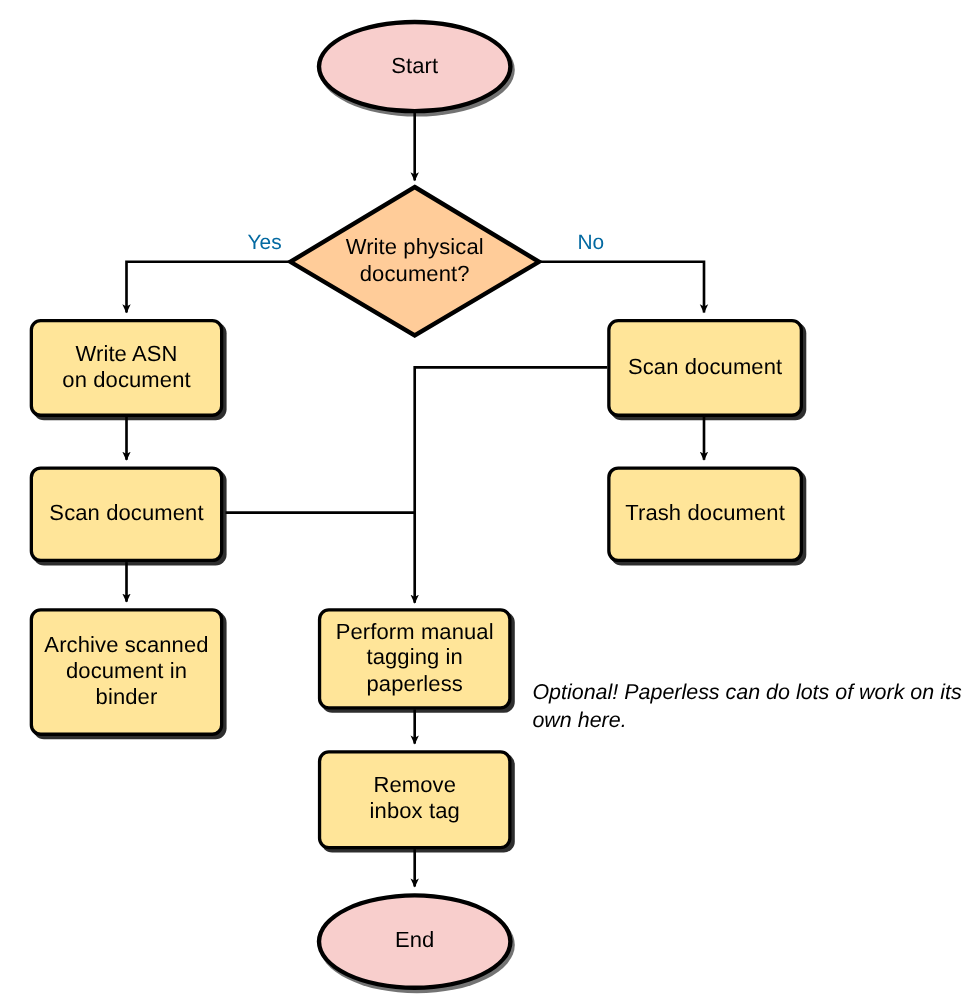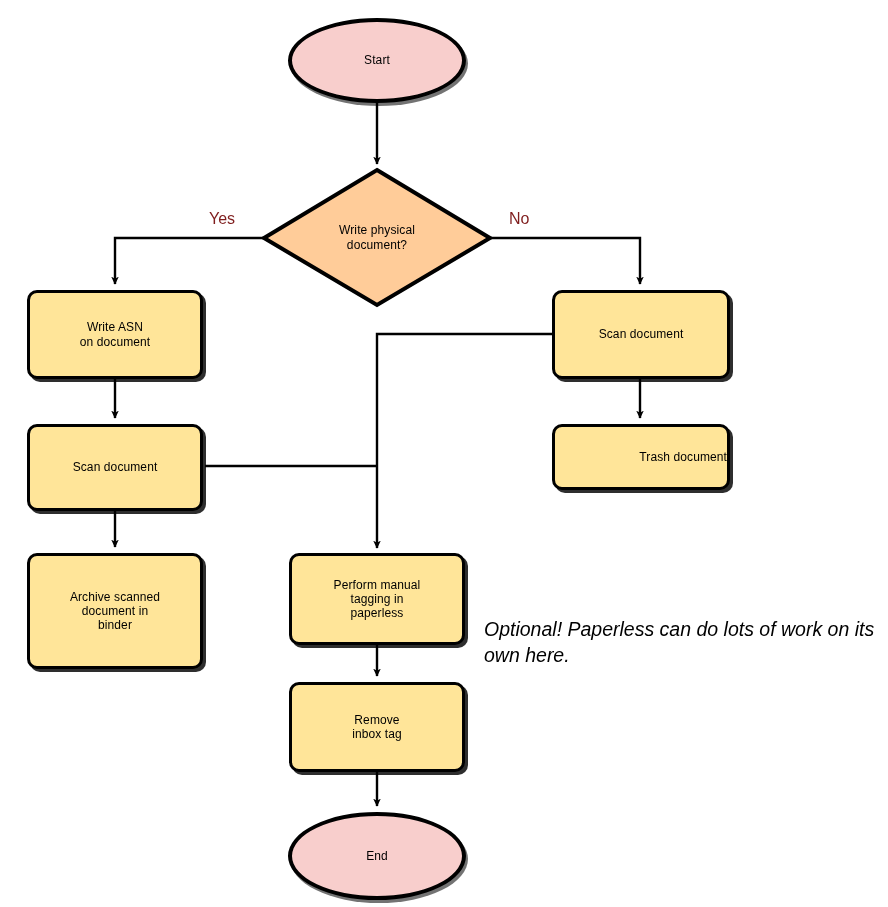--- a/index.html
+++ b/index.html
@@ -33,21 +33,21 @@
   .node {
     position: absolute;
     box-sizing: border-box;
     display: flex;
     align-items: center;
     justify-content: center;
     text-align: center;
     color: #000000;
     line-height: 1.18;
     white-space: pre-line;
-    font-size: 12px;
+    font-size: 20px;
     letter-spacing: 0.1px;
   }
   .node.process {
     border: 3px solid #000000;
     border-radius: 10px;
     background: #ffe599;
     box-shadow: 3px 3px 0 0 rgba(0,0,0,0.82);
   }
   .node.terminator {
     border: 4px solid #000000;
@@ -60,23 +60,24 @@
     border: none;
   }
   .decision-label {
     position: relative;
     z-index: 2;
     pointer-events: none;
   }
   
   .edge-label {
     position: absolute;
-    font-size: 16px;
-    color: #7f1d1d;
+    font-size: 19px;
+    color: #0369a1;
     white-space: nowrap;
+    margin-left: 16px;
   }
   
   .annotation {
     position: absolute;
     font-size: 19.5px;
     font-style: italic;
     color: #000000;
     line-height: 1.33;
     white-space: pre-line;
     width: 420px;
@@ -149,21 +150,21 @@
   <div class="node process" style="left:27px; top:553px; width:176px; height:116px;">
     <span>Archive scanned
 document in
 binder</span>
   </div>
 
   <div class="node process" style="left:552px; top:290px; width:178px; height:89px;">
     <span>Scan document</span>
   </div>
 
-  <div class="node process" style="left:552px; top:424px; width:178px; height:66px;justify-content:flex-end;">
+  <div class="node process" style="left:552px; top:424px; width:178px; height:87px;">
     <span>Trash document</span>
   </div>
 
   <div class="node process" style="left:289px; top:553px; width:176px; height:92px;">
     <span>Perform manual
 tagging in
 paperless</span>
   </div>
 
   <div class="node process" style="left:289px; top:682px; width:176px; height:90px;align-items:center;">

